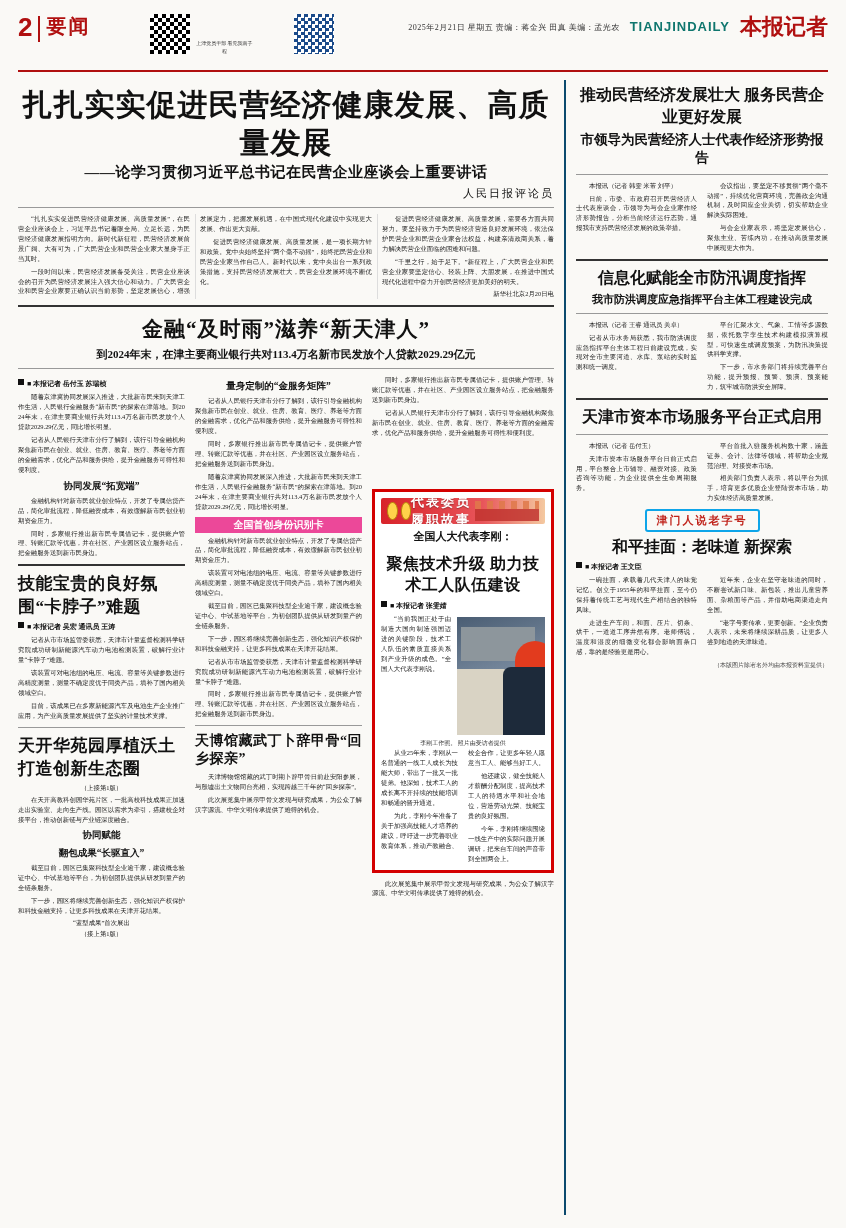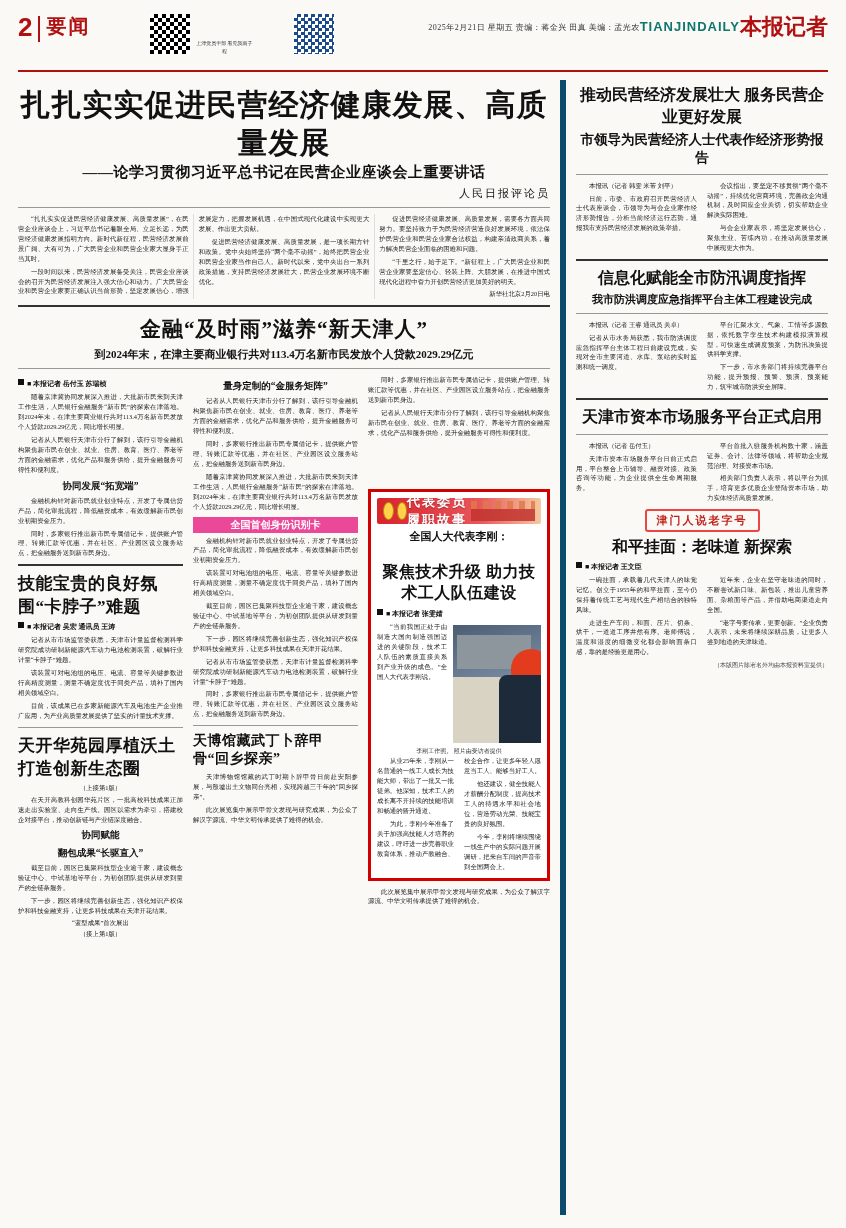--- a/index.html
+++ b/index.html
@@ -32,34 +32,34 @@
   .pg-sep { width:2px; height:26px; background:#b01010; margin-right:6px; margin-top:2px;}
   .pg-label {
     font-size: 20px; font-weight: bold; color:#b01010;
     letter-spacing: 2px; line-height:1.2;
   }
   .qr { width: 40px; height: 40px; margin-left: 60px; background:
     repeating-conic-gradient(#000 0 25%, #fff 0 50%) 0 0/8px 8px; }
   .qr2 { width: 40px; height: 40px; margin-left: 40px; background:
     repeating-conic-gradient(#1b4b8a 0 25%, #fff 0 50%) 0 0/7px 7px; }
   .qrcap { font-size:5px; color:#333; text-align:center; width:60px; margin-left:4px; line-height:1.5; padding-top:26px;}
-  .mast-right { margin-left:auto; display:flex; align-items:flex-start; }
+  .mast-right { margin-left:auto; display:flex; align-items:flex-start; gap:10px;}
   .mast-meta { font-size: 8px; color:#333; padding-top: 8px; letter-spacing:0.5px;}
   .brand-en {
     font-family:"Liberation Sans", sans-serif;
     font-weight:bold; font-size:13px; letter-spacing:1px; color:#0f766e; padding-top:5px;
   }
   .brand-cn {
     font-size: 22px; font-weight: bold; color:#b01010;
     font-family:"Liberation Serif", serif; line-height:1;
     padding-top:2px;
   }
   
   .body-wrap { display:flex; margin-top:8px; height: 1135px;}
-  .col-left { width: 548px; padding-right: 10px; border-right:6px solid #0c4a6e;}
+  .col-left { width: 548px; padding-right: 10px; border-right:2px solid #0c4a6e;}
   .col-right { width: 262px; padding-left: 10px;}
   h1.head-main {
     font-size: 30px; font-weight: bold; text-align:center;
     letter-spacing: 1px; margin: 6px 0 2px 0; line-height:1.25;
   }
   .subhead {
     text-align:center; font-size: 15px; font-weight:bold; margin: 2px 0 4px 0;
     letter-spacing:0.5px;
   }
   .byline-c { text-align:right; font-size:11px; margin-bottom:4px; letter-spacing:2px;}
@@ -106,36 +106,36 @@
     text-shadow:0 1px 1px rgba(0,0,0,.3);
   }
   .feat-banner .skyline {
     margin-left:auto; width:120px; height:20px;
     background:
       linear-gradient(to top, #c1342f 60%, transparent 60%),
       repeating-linear-gradient(90deg,#e07a4b 0 6px, transparent 6px 12px);
     opacity:.85;
   }
   .feat-title { text-align:center; font-size:11px; font-weight:bold; margin:5px 0 2px;}
-  .feat-title2 { text-align:center; font-size:16px; font-weight:bold; margin:18px 0 5px; letter-spacing:0.5px;}
+  .feat-title2 { text-align:center; font-size:16px; font-weight:bold; margin:10px 0 5px; letter-spacing:0.5px;}
   .feat-photo {
     width:100%; height:118px; margin:3px 0 2px;
     background:
       linear-gradient(160deg,#4a5d73 0%, #6f8196 40%, #9fb0c2 100%);
     position:relative; overflow:hidden;
   }
   .feat-photo .helmet { position:absolute; left:58px; top:24px; width:40px;height:28px;border-radius:22px 22px 4px 4px;background:#e23b1e;}
   .feat-photo .body { position:absolute; left:46px; top:50px; width:66px;height:68px;background:#1d2a3a;border-radius:8px 8px 0 0;}
   .feat-photo .machine { position:absolute; right:4px; top:52px; width:90px;height:66px;background:#d9d3c4;}
   .feat-photo .machine2 { position:absolute; right:10px; top:10px; width:74px;height:34px;background:#8d969c;}
   .cap { font-size:6px; text-align:center; color:#333; margin-top:2px;}
   
   .seal-bar { display:flex; justify-content:center; margin:6px 0 2px;}
   .seal-bar .seal {
-    border:2px solid #ef4444; color:#c0241c; font-size:11px; font-weight:bold;
+    border:2px solid #0ea5e9; color:#c0241c; font-size:11px; font-weight:bold;
     padding:2px 10px; border-radius:3px; letter-spacing:2px;
   }
   .footer-note { font-size:6px; text-align:right; color:#444; margin-top:4px;}
 </style>
 </head>
 <body>
 
 <div class="page">
 
   <div class="masthead">

